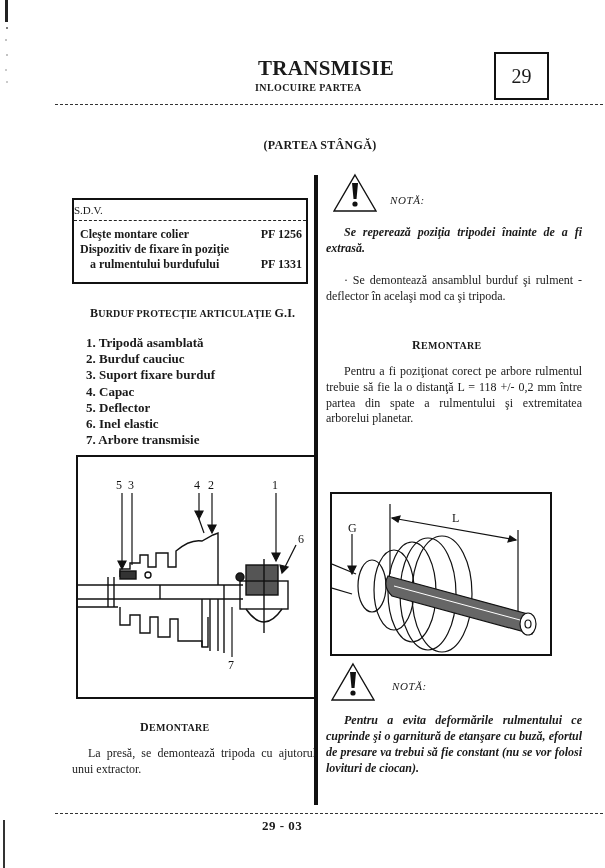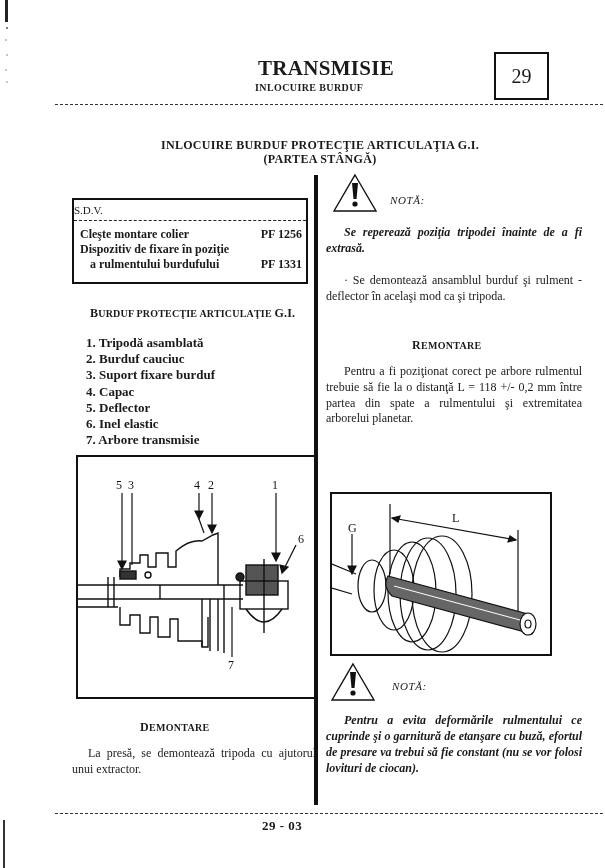--- a/index.html
+++ b/index.html
@@ -46,26 +46,25 @@
   <rect x="1" y="0" width="3" height="22" fill="#222"></rect>
   <circle cx="3" cy="28" r="1" fill="#555"></circle>
     <circle cx="2" cy="40" r="0.8" fill="#777"></circle>
   <circle cx="3" cy="55" r="0.8" fill="#777"></circle>
     <circle cx="2" cy="70" r="0.8" fill="#888"></circle>
   <circle cx="3" cy="82" r="0.8" fill="#888"></circle>
 </svg>
 <div class="abs scan-mark2"></div>
 
 <div class="abs hdr-title">TRANSMISIE</div>
-<div class="abs hdr-sub">INLOCUIRE  BURDUF</div>
+<div class="abs hdr-sub">INLOCUIRE  PARTEA</div>
 <div class="abs chapter-box">29</div>
 <div class="abs hdr-rule"></div>
 
 <div class="abs main-title">
-  <div>INLOCUIRE  BURDUF PROTECŢIE  ARTICULAŢIA  G.I.</div>
   <div>(PARTEA STÂNGĂ)</div>
 </div>
 
 <div class="abs divider"></div>
 
 <div class="abs sdv-box">
   <div class="sdv-head">S.D.V.</div>
   <div class="sdv-rows">
     <div class="sdv-row">
       <span>Cleşte montare colier</span>

